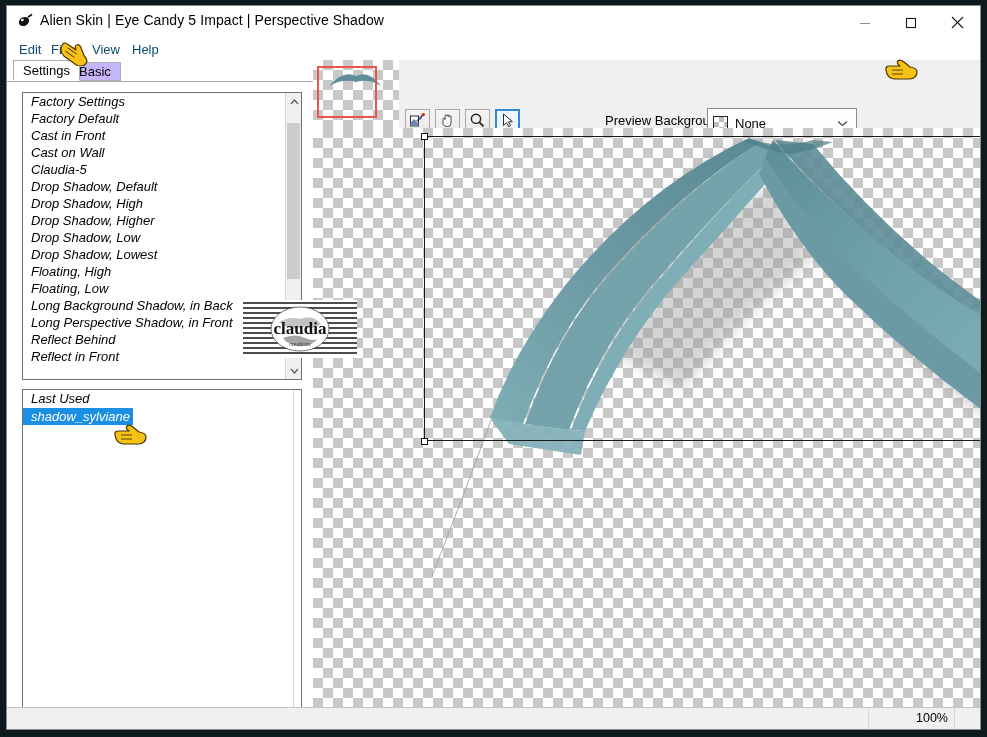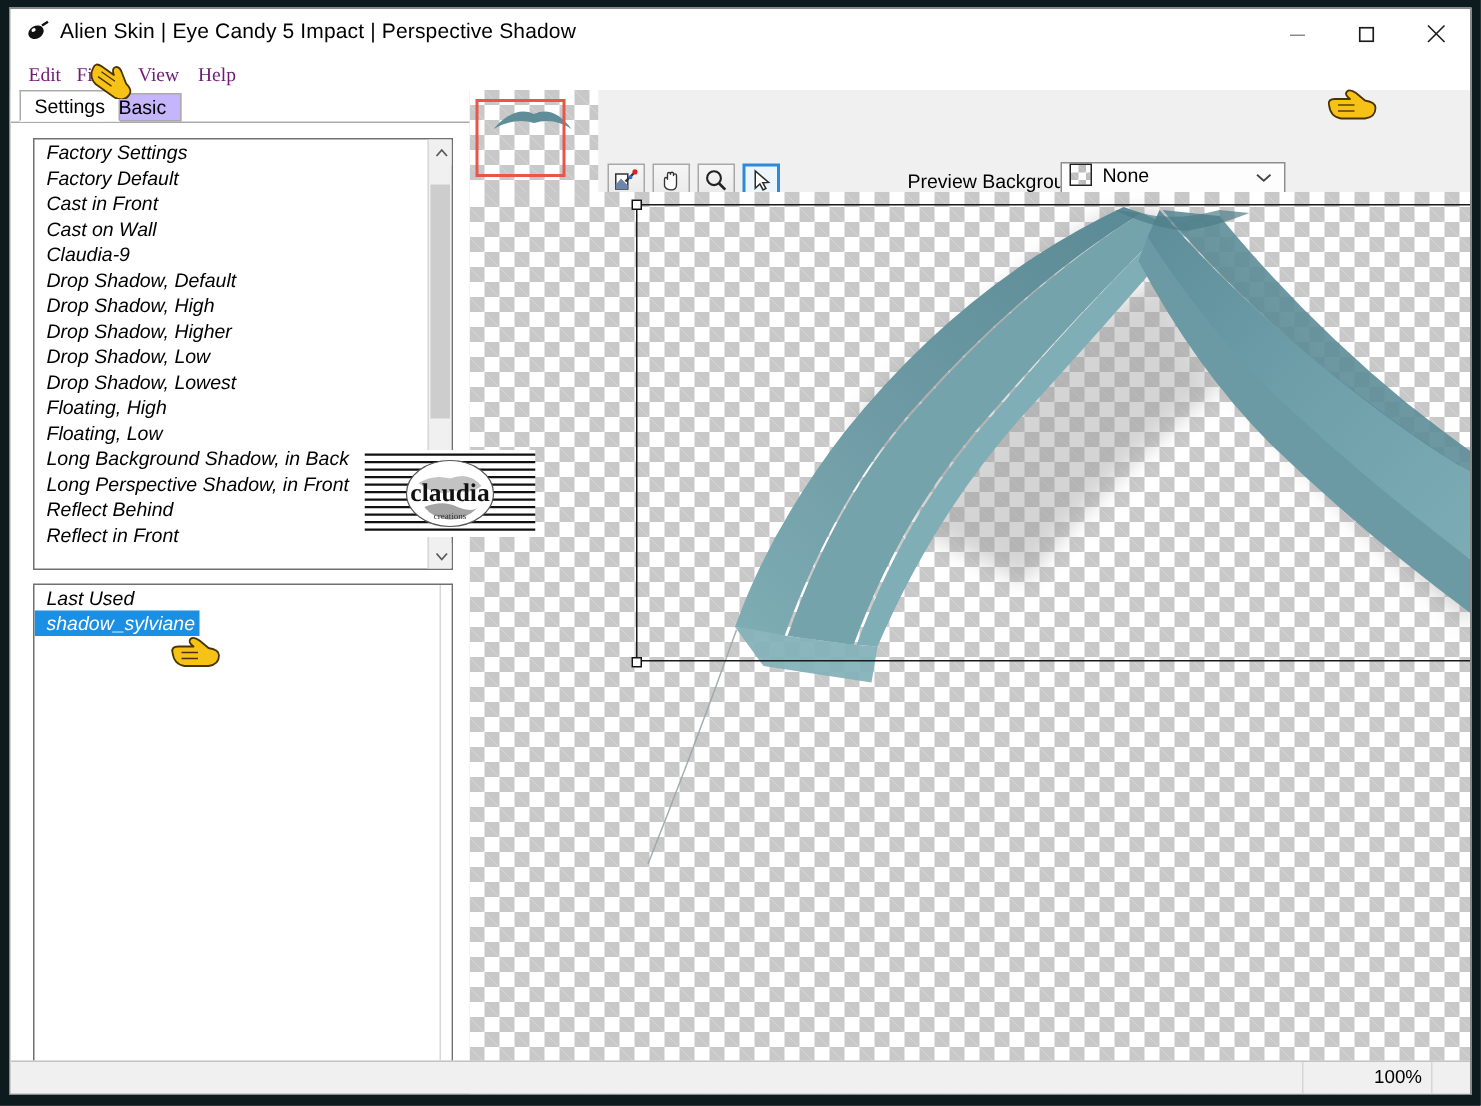--- a/index.html
+++ b/index.html
@@ -54,25 +54,24 @@
   }
   .winbtn svg { display: block; }
   
   .menubar {
     position: absolute; left: 0; top: 33px;
     width: 100%; height: 21px;
     background: #ffffff;
   }
   .menuitem {
     position: absolute; top: 3px;
-    font-size: 13px; color: #701a75;
+    font-size: 13px; color: #0c4a6e;
     padding: 0 2px;
     cursor: default;
     white-space: nowrap;
-    font-family: Liberation Serif, serif;
   }
   
   .leftpanel {
     position: absolute; left: 0; top: 54px;
     width: 306px; height: 649px;
     background: #ffffff;
   }
   .tabstrip {
     position: absolute; left: 0; top: 0;
     width: 306px; height: 22px;
@@ -202,21 +201,21 @@
   .pb-label {
     position: absolute; left: 206px; top: 53px;
     font-size: 13px; color: #000; white-space: nowrap;
   }
   .pb-select {
     position: absolute; left: 308px; top: 48px;
     width: 150px; height: 24px;
     background: #fdfdfd;
     border: 1px solid #8d8d8d;
     box-sizing: border-box;
-    display: flex; align-items: flex-start;
+    display: flex; align-items: flex-end;
     cursor: default;
   }
   .pb-swatch {
     width: 15px; height: 15px; margin-left: 5px;
     border: 1px solid #222;
     box-sizing: border-box;
     background-image:
       linear-gradient(45deg, #bdbdbd 25%, transparent 25%, transparent 75%, #bdbdbd 75%),
       linear-gradient(45deg, #bdbdbd 25%, transparent 25%, transparent 75%, #bdbdbd 75%);
     background-size: 10px 10px;
@@ -327,21 +326,21 @@
       <div class="tab active">Settings</div>
       <div class="tab inactive">Basic</div>
     </div>
 
     <div class="listbox" id="factory-list">
       <div class="list-inner" id="factory-items">
             <div class="list-item">Factory Settings</div>
             <div class="list-item">Factory Default</div>
             <div class="list-item">Cast in Front</div>
             <div class="list-item">Cast on Wall</div>
-            <div class="list-item">Claudia-9</div>
+            <div class="list-item">Claudia-5</div>
             <div class="list-item">Drop Shadow, Default</div>
             <div class="list-item">Drop Shadow, High</div>
             <div class="list-item">Drop Shadow, Higher</div>
             <div class="list-item">Drop Shadow, Low</div>
             <div class="list-item">Drop Shadow, Lowest</div>
             <div class="list-item">Floating, High</div>
             <div class="list-item">Floating, Low</div>
             <div class="list-item">Long Background Shadow, in Back</div>
             <div class="list-item">Long Perspective Shadow, in Front</div>
             <div class="list-item">Reflect Behind</div>

